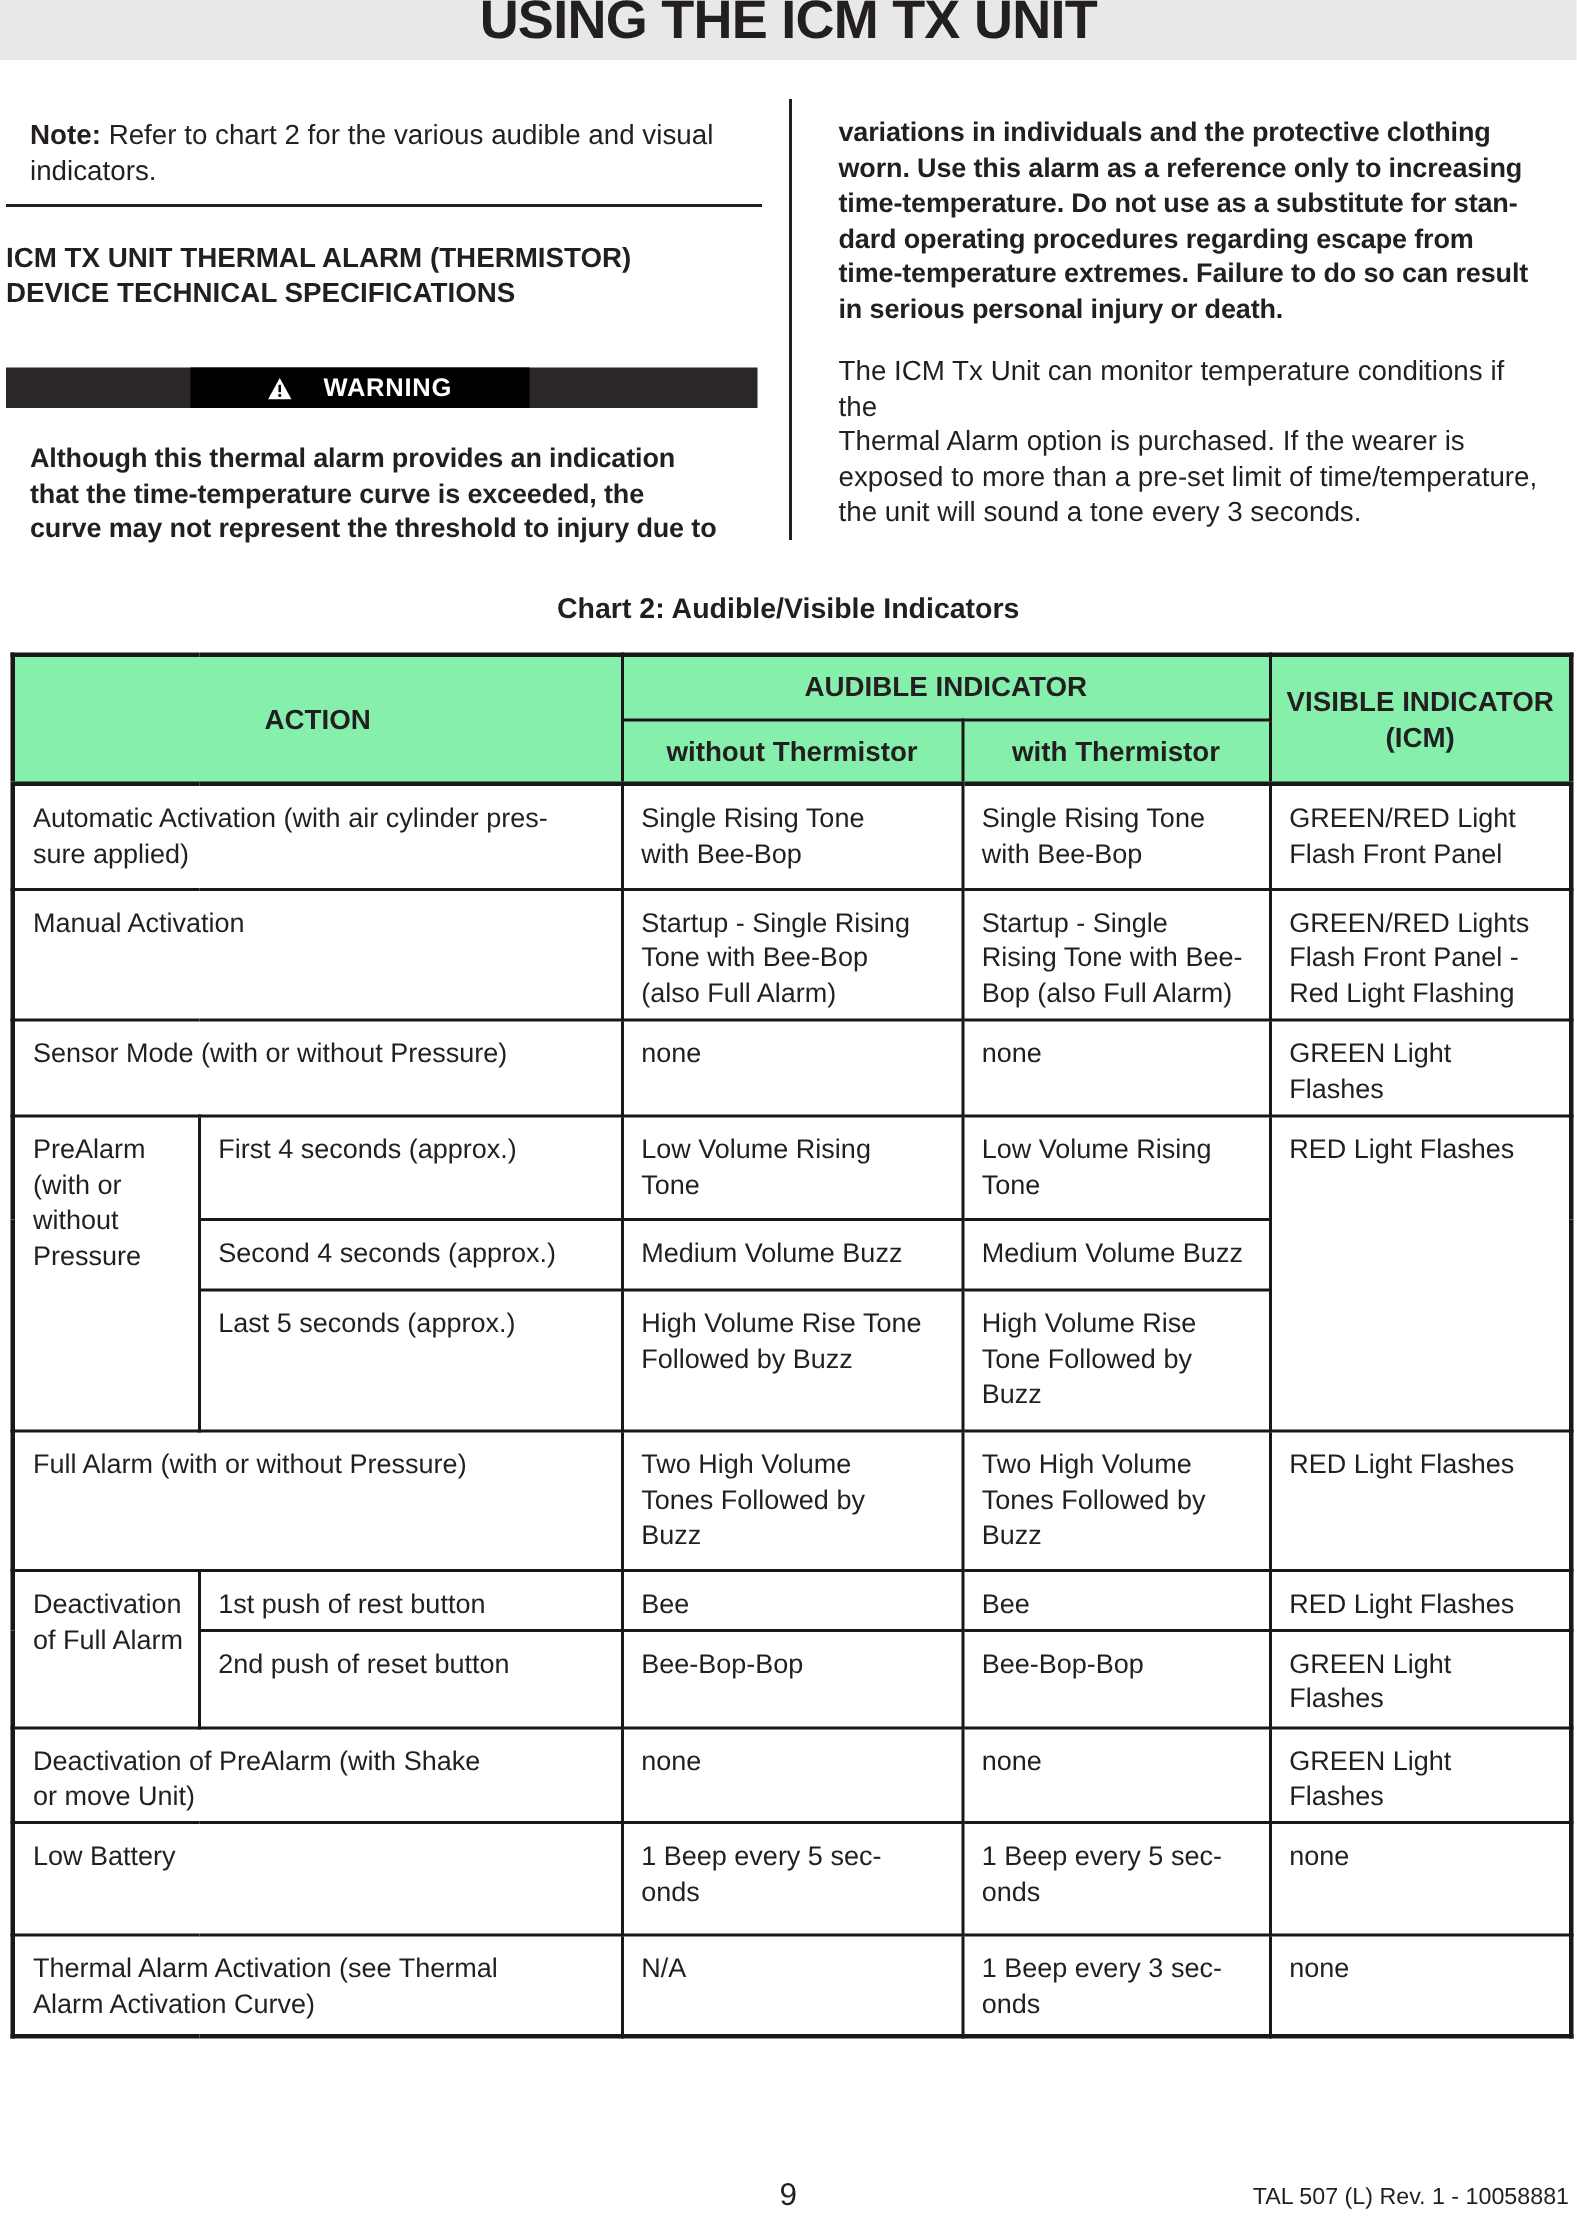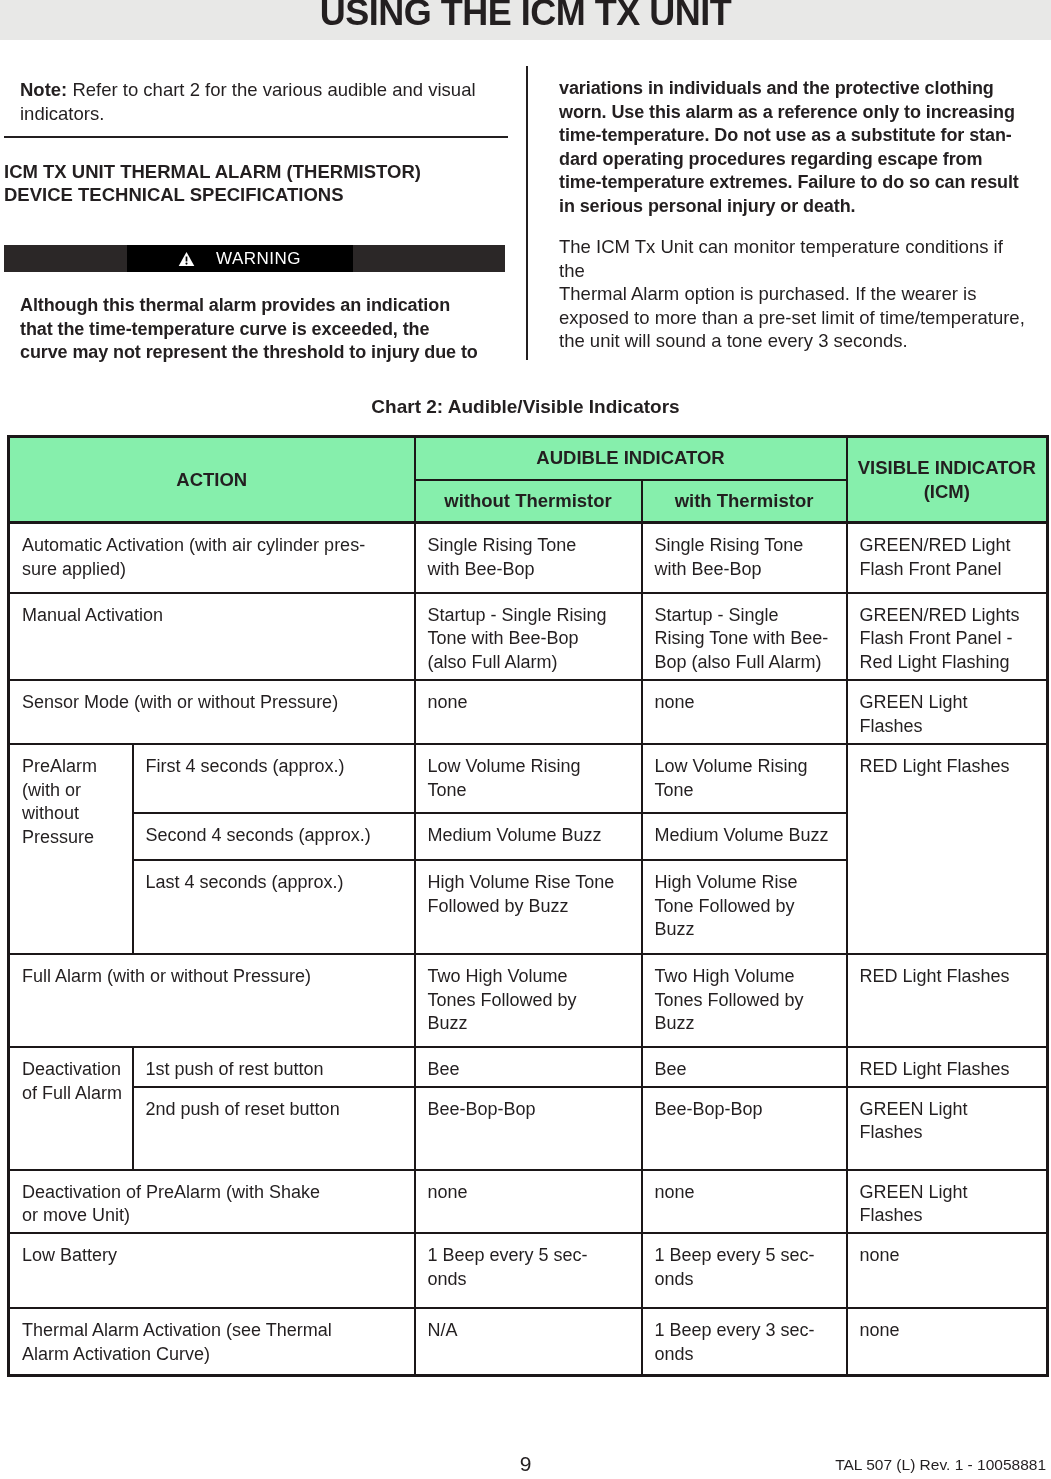--- a/index.html
+++ b/index.html
@@ -25,21 +25,21 @@
   .rule{position:absolute;top:76px;left:0;width:504px;height:2px;background:#231f20;}
   .heading{position:absolute;top:100px;left:0;font-weight:bold;font-size:18.5px;line-height:23px;white-space:pre-line;}
   
   .warn-bar{
     position:absolute;top:185px;left:0;width:501px;height:27px;background:#2b2727;
     display:flex;align-items:center;justify-content:center;
   }
   .warn-box{
     background:#000000;color:#ffffff;height:27px;width:226px;margin-left:-30px;
     display:flex;align-items:center;justify-content:center;gap:21px;
-    font-weight:normal;font-size:17px;letter-spacing:0.5px;
+    font-weight:bold;font-size:17px;letter-spacing:0.5px;
   }
   .warn-para{position:absolute;top:218px;left:0;}
   .rc-bold{position:absolute;top:1px;left:0;}
   .rc-body{position:absolute;top:159px;left:0;}
   
   .chart-caption{
     position:absolute;top:396px;left:0;width:1051px;text-align:center;
     font-weight:bold;font-size:19px;
   }
   
@@ -175,21 +175,21 @@
       <td>Low Volume Rising
 Tone</td>
       <td rowspan="3" class="vmid">RED Light Flashes</td>
     </tr>
     <tr style="height:47px">
       <td>Second 4 seconds (approx.)</td>
       <td>Medium Volume Buzz</td>
       <td>Medium Volume Buzz</td>
     </tr>
     <tr style="height:94px">
-      <td>Last 4 seconds (approx.)</td>
+      <td>Last 5 seconds (approx.)</td>
       <td>High Volume Rise Tone
 Followed by Buzz</td>
       <td>High Volume Rise
 Tone Followed by
 Buzz</td>
     </tr>
     <tr style="height:93px">
       <td colspan="2">Full Alarm (with or without Pressure)</td>
       <td>Two High Volume
 Tones Followed by
@@ -200,21 +200,21 @@
       <td>RED Light Flashes</td>
     </tr>
     <tr style="height:37px">
       <td rowspan="2" class="tight">Deactivation
 of Full Alarm</td>
       <td class="tight">1st push of rest button</td>
       <td class="tight">Bee</td>
       <td class="tight">Bee</td>
       <td class="tight">RED Light Flashes</td>
     </tr>
-    <tr style="height:83px">
+    <tr style="height:65px">
       <td>2nd push of reset button</td>
       <td>Bee-Bop-Bop</td>
       <td>Bee-Bop-Bop</td>
       <td>GREEN Light
 Flashes</td>
     </tr>
     <tr style="height:60px">
       <td colspan="2">Deactivation of PreAlarm (with Shake
 or move Unit)</td>
       <td>none</td>

